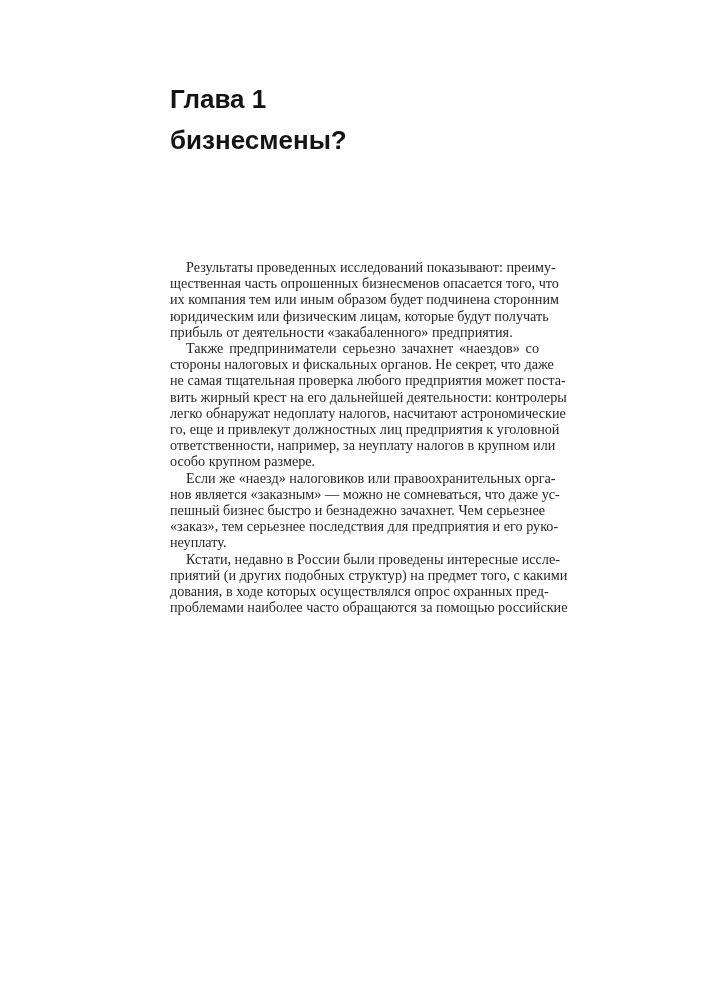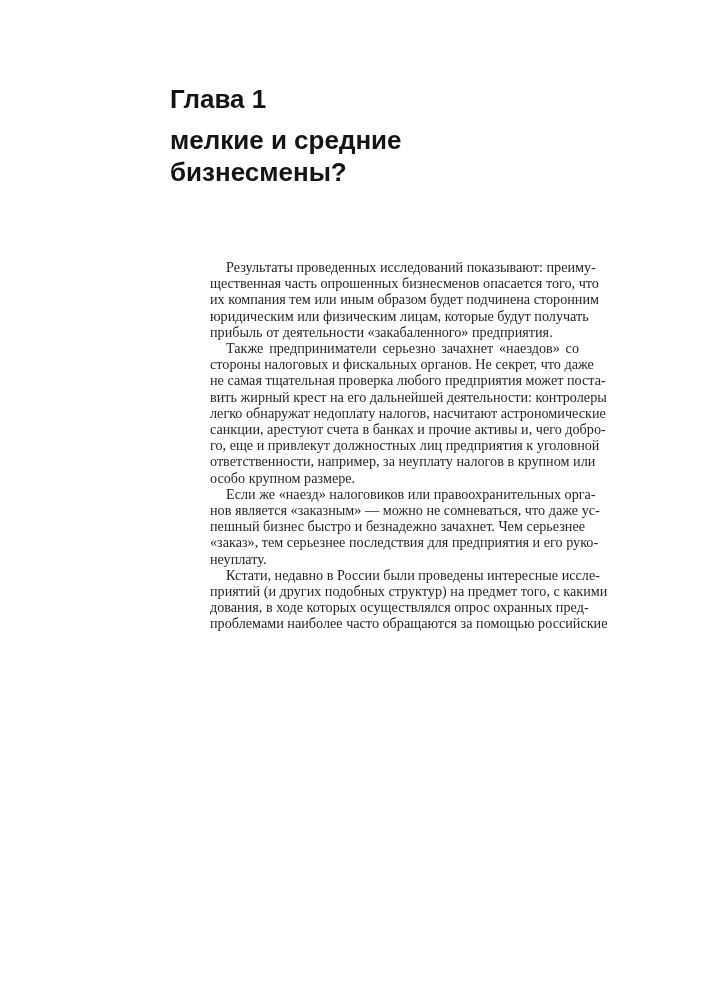--- a/index.html
+++ b/index.html
@@ -15,51 +15,49 @@
   }
   .chapter-title {
     position: absolute; left: 170px; top: 125px; width: 400px;
     font-family: "Liberation Sans", sans-serif; font-weight: bold;
     font-size: 26px; line-height: 31.5px; margin: 0; color: #141414;
   }
   .body-text {
     position: absolute; left: 170px; top: 259px; width: 369px;
     font-family: "Liberation Serif", serif; font-size: 14.2px;
     line-height: 16.2px; color: #262626;
-    text-align: justify; hyphens: manual; margin-left: 40px;
+    text-align: justify; hyphens: manual;
   }
   .line { display: block; text-align: justify; text-align-last: justify; white-space: nowrap; }
   .line.last { text-align-last: left; }
   .line.first { text-indent: 16px; }
 </style>
 </head>
 <body>
 
 <div class="page">
   <h2 class="chapter-label">Глава 1</h2>
   <h1 class="chapter-title">
-    <span class="tline" style="display:block">мелкие и средние</span>
     <span class="tline" style="display:block">бизнесмены?</span>
   </h1>
 
   <div class="body-text">
     <div>
       <span class="line first">Результаты проведенных исследований показывают: преиму-</span>
       <span class="line">щественная часть опрошенных бизнесменов опасается того, что</span>
       <span class="line">их компания тем или иным образом будет подчинена сторонним</span>
       <span class="line">юридическим или физическим лицам, которые будут получать</span>
       <span class="line last">прибыль от деятельности «закабаленного» предприятия.</span>
     </div>
     <div>
       <span class="line first">Также предприниматели серьезно зачахнет «наездов» со</span>
       <span class="line">стороны налоговых и фискальных органов. Не секрет, что даже</span>
       <span class="line">не самая тщательная проверка любого предприятия может поста-</span>
       <span class="line">вить жирный крест на его дальнейшей деятельности: контролеры</span>
       <span class="line">легко обнаружат недоплату налогов, насчитают астрономические</span>
-      <span class="line">санкции, арестуют счета в банках и прочие активы и, чего добро-</span>
       <span class="line">го, еще и привлекут должностных лиц предприятия к уголовной</span>
       <span class="line">ответственности, например, за неуплату налогов в крупном или</span>
       <span class="line last">особо крупном размере.</span>
     </div>
     <div>
       <span class="line first">Если же «наезд» налоговиков или правоохранительных орга-</span>
       <span class="line">нов является «заказным» — можно не сомневаться, что даже ус-</span>
       <span class="line">пешный бизнес быстро и безнадежно зачахнет. Чем серьезнее</span>
       <span class="line">«заказ», тем серьезнее последствия для предприятия и его руко-</span>
       <span class="line last">неуплату.</span>

